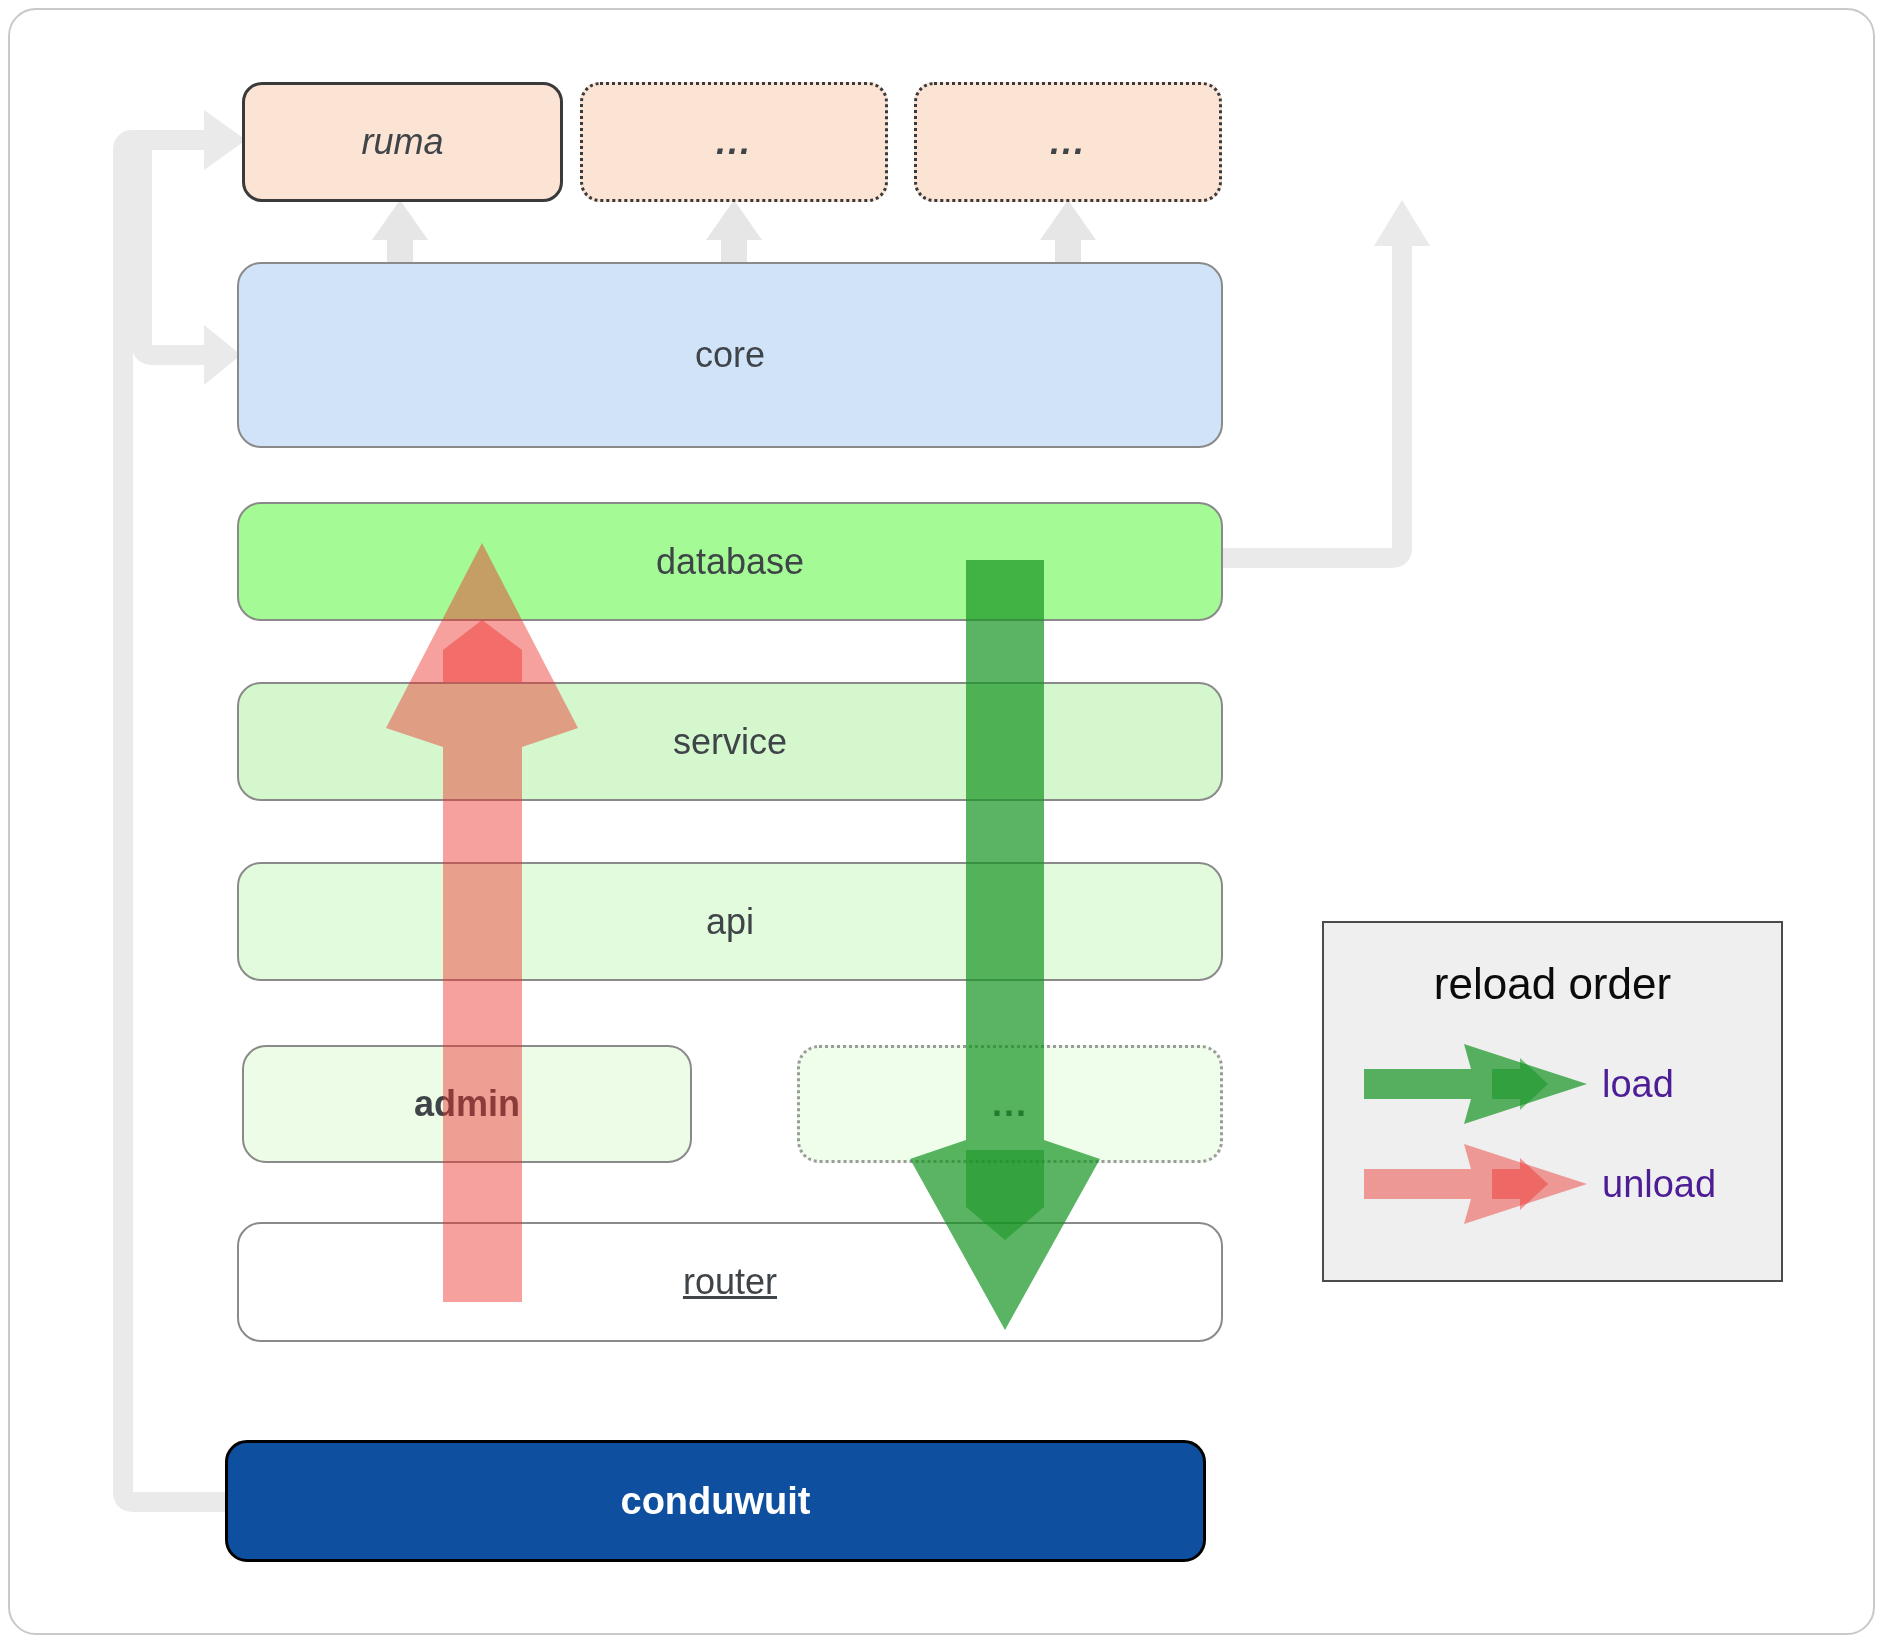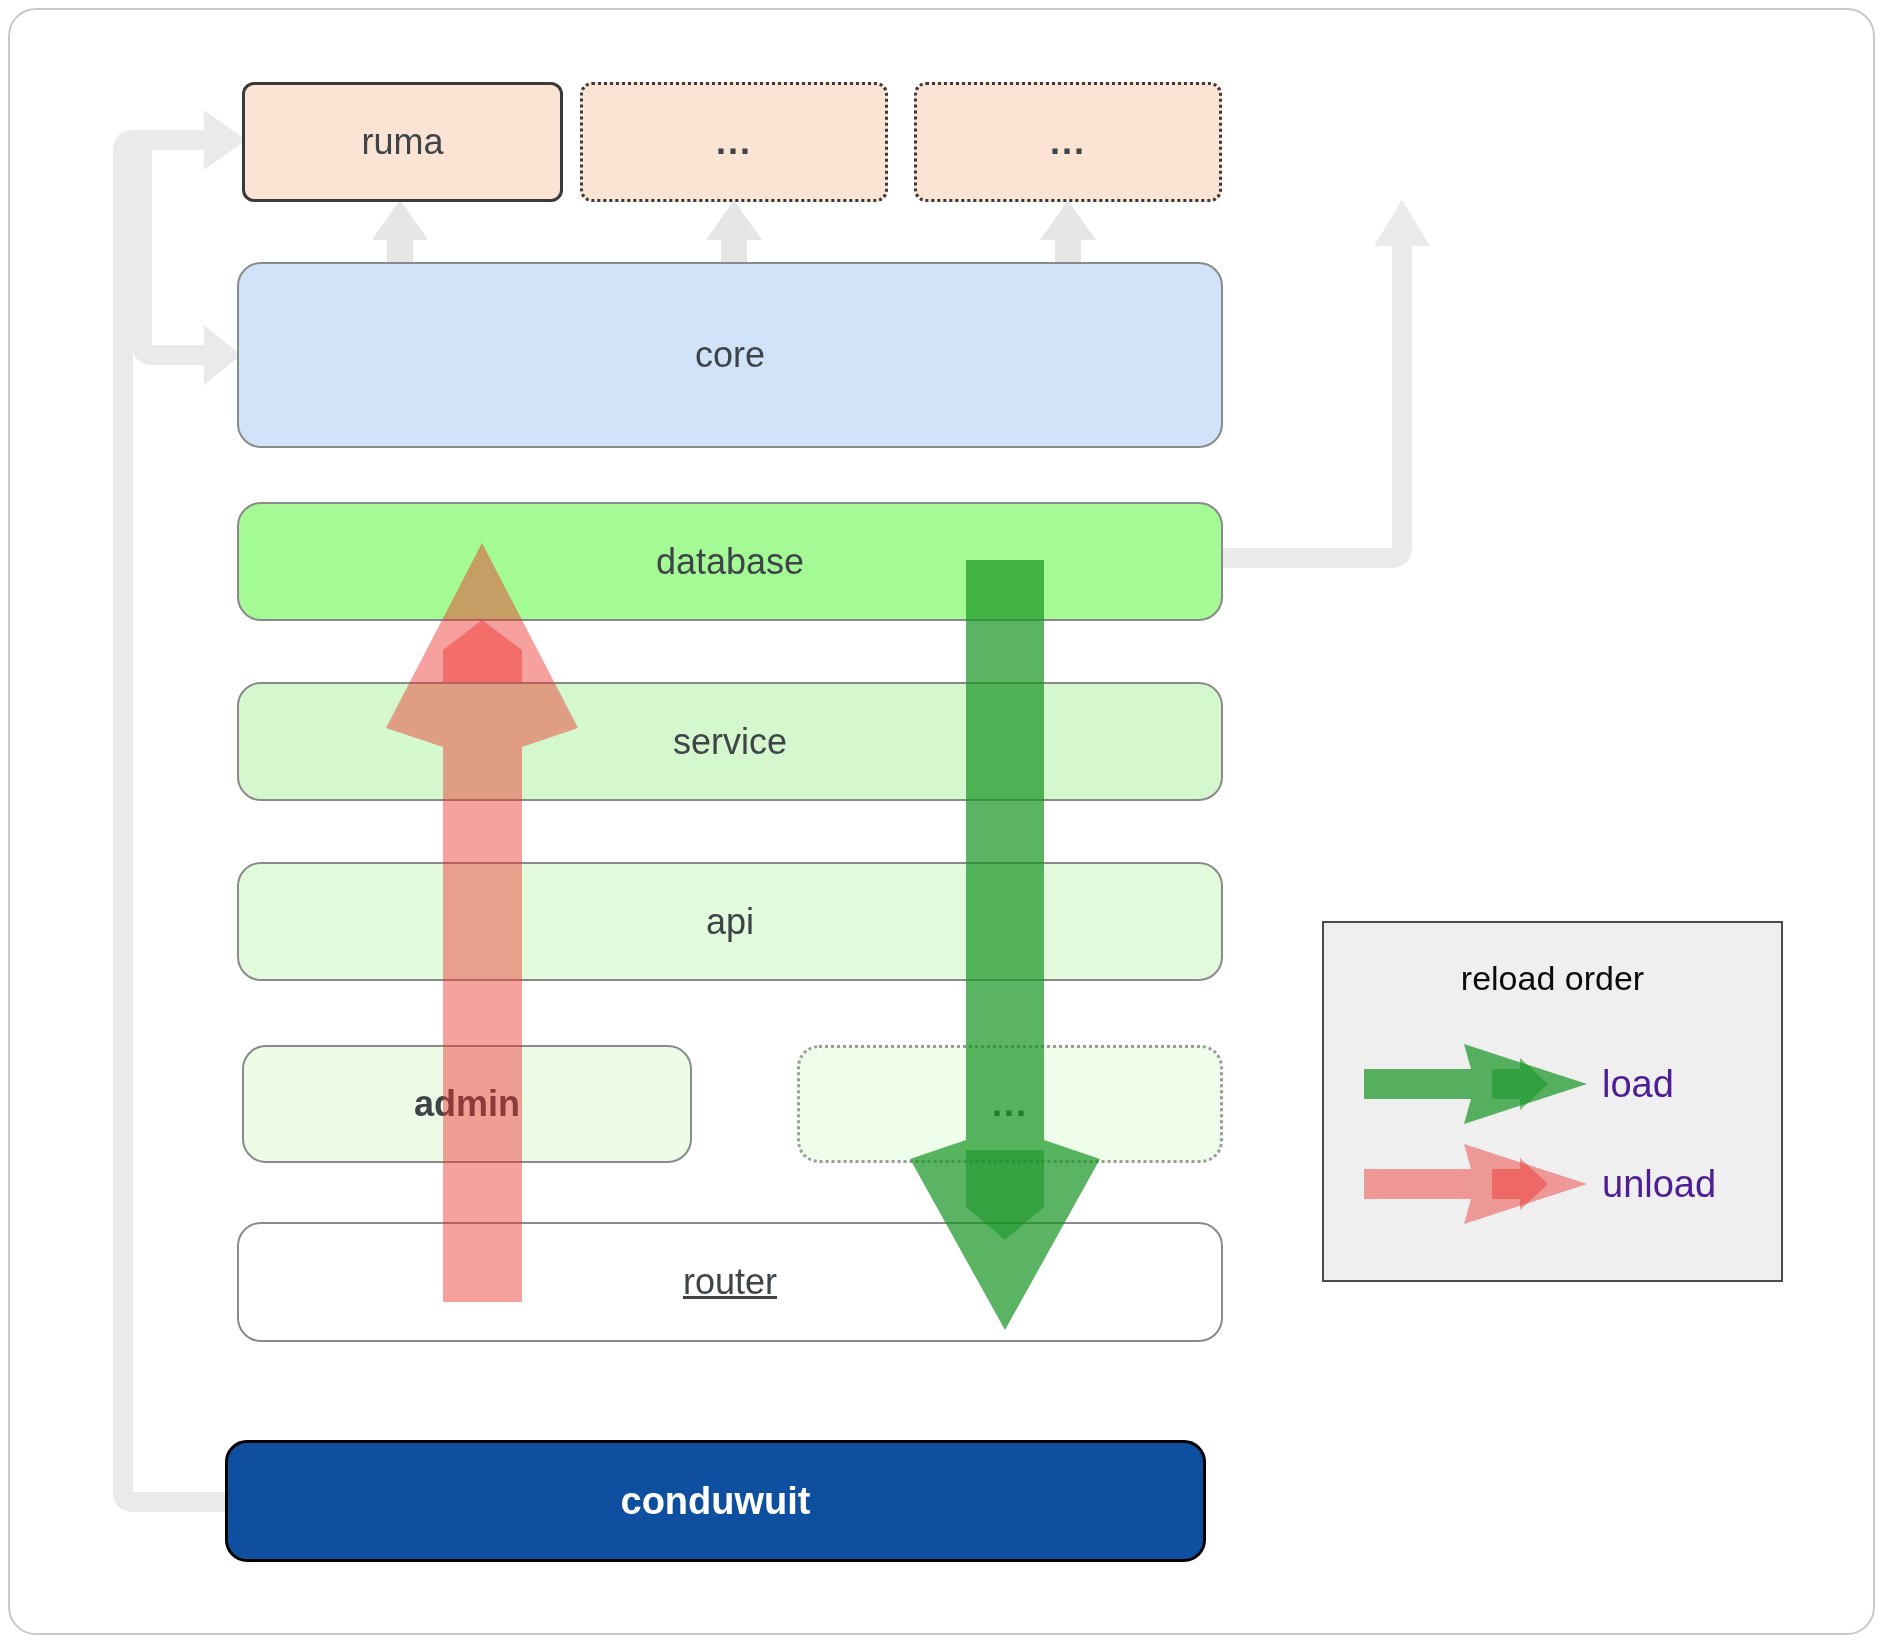--- a/index.html
+++ b/index.html
@@ -5,36 +5,36 @@
   html,body{margin:0;padding:0;background:#ffffff;}
   #stage{position:relative;width:1883px;height:1643px;background:#ffffff;overflow:hidden;
          font-family:"Liberation Sans", sans-serif;}
   #frame{position:absolute;left:8px;top:8px;right:8px;bottom:8px;border:2px solid #c9c9c9;
          border-radius:28px;}
   svg.layer{position:absolute;left:0;top:0;pointer-events:none;}
   #connector-layer{z-index:0;}
   #flow-layer{z-index:3;}
   .box{position:absolute;box-sizing:border-box;display:flex;align-items:center;justify-content:center;
        font-size:36px;color:#3f4449;z-index:1;background:#fff;}
-  .crate{background:#fce4d4;border:3px solid #3a3a3a;border-radius:12px;}
+  .crate{background:#fce4d4;border:3px solid #3a3a3a;border-radius:20px;font-style:italic;}
   .crate.dotted{border:3px dotted #3a3a3a;}
   .wide{border:2.5px solid #8a8a8a;border-radius:24px;}
   .ellipsis-label{font-weight:700;letter-spacing:2px;}
   #box-core{background:#d1e3f8;}
   #box-database{background:#a4fa95;text-align:right;}
   #box-service{background:#d4f7cd;}
   #box-api{background:#e3fbdd;}
   #box-admin{background:#ecfce7;font-weight:bold;}
   #box-ellipsis-bottom{background:#effdeb;border:3px dotted #9b9b9b;border-radius:22px;}
   #box-router{background:#ffffff;}
   #box-conduwuit{background:#0e509f;border:3px solid #000;border-radius:22px;color:#ffffff;
                  font-weight:600;font-size:38px;}
   #legend{position:absolute;left:1322px;top:921px;width:461px;height:361px;background:#efefef;
           border:2.5px solid #4b4b4b;box-sizing:border-box;z-index:1;}
-  #legend-title{position:absolute;left:0;top:36px;width:100%;text-align:center;font-size:34px;
+  #legend-title{position:absolute;left:0;top:36px;width:100%;text-align:center;font-size:44px;
                 color:#0b0b0b;}
   .legend-label{position:absolute;left:278px;font-size:38px;color:#4c1d95;}
   #legend-label-load{top:140px;}
   #legend-label-unload{top:240px;}
 </style>
 </head>
 <body>
 
 <div id="stage">
 

